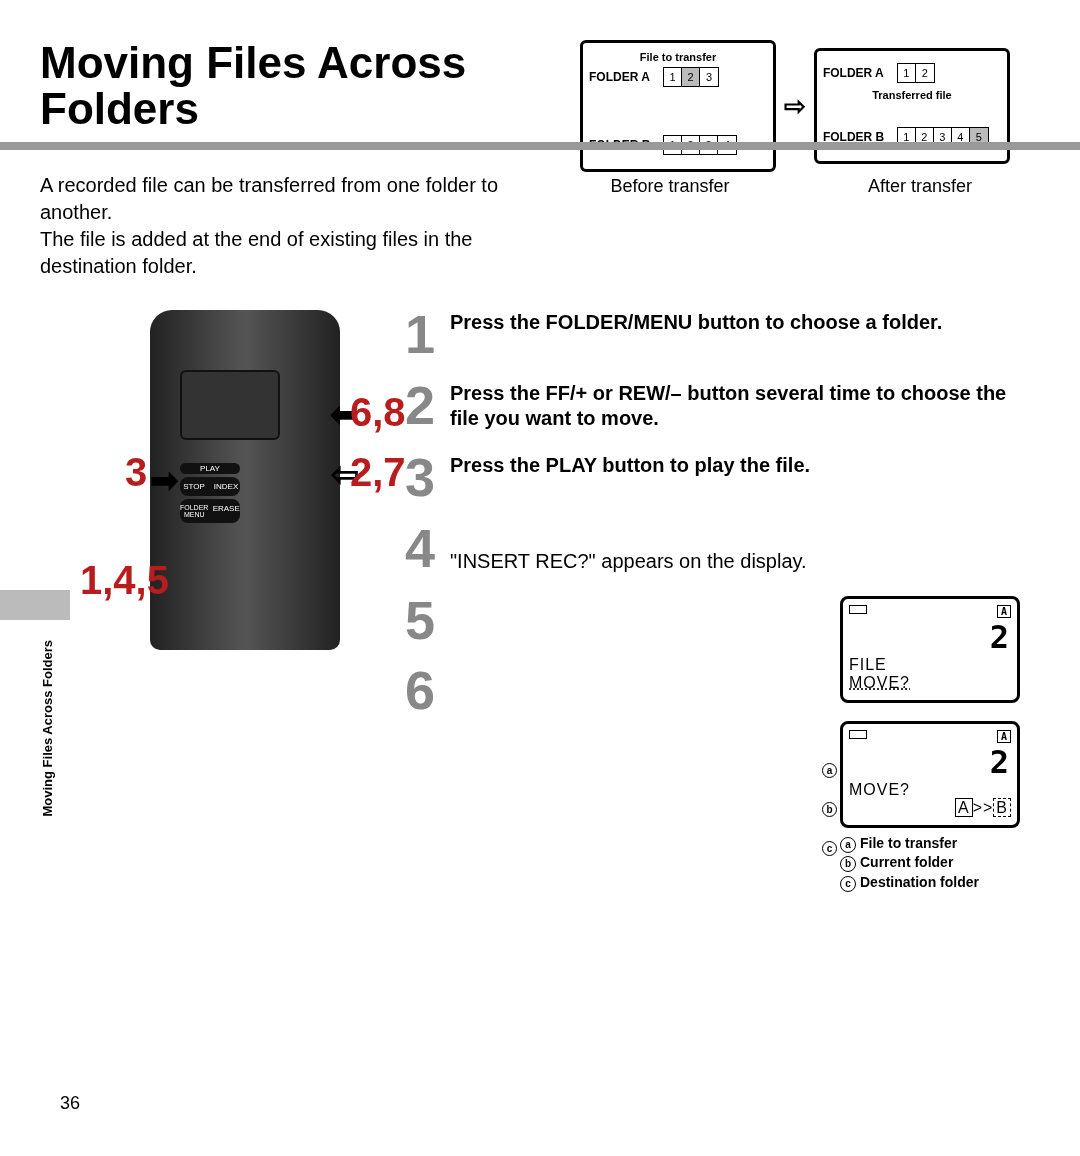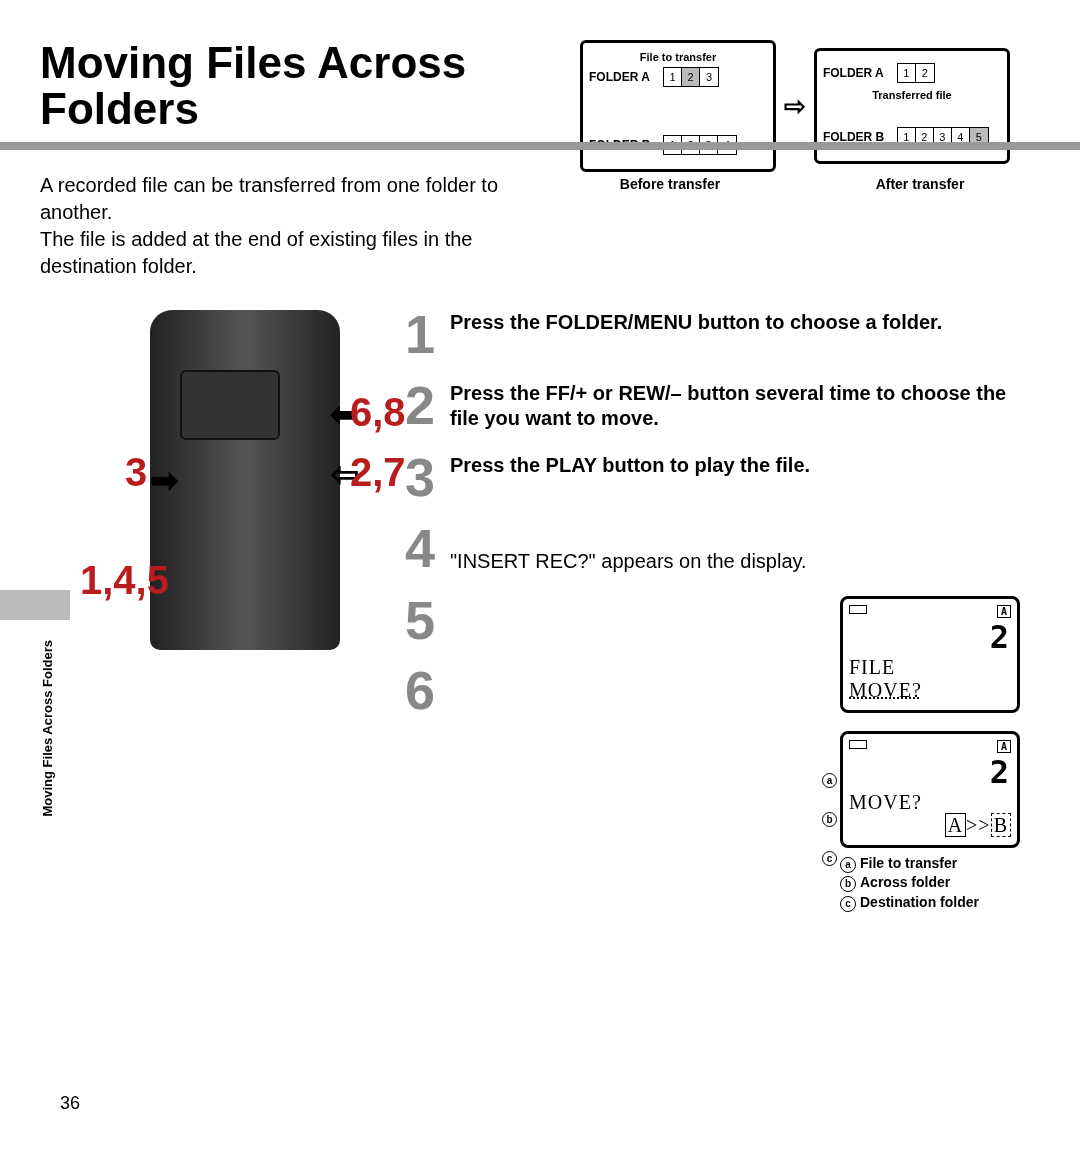--- a/index.html
+++ b/index.html
@@ -12,21 +12,21 @@
   .diagram-pair { position:absolute; top:40px; left:580px; display:flex; align-items:center; gap:8px; }
   .dbox { border:3px solid #000; border-radius:6px; width:200px; padding:8px 6px 10px 6px; font-size:13px; font-weight:bold; }
   .drow { display:flex; align-items:center; gap:4px; margin:4px 0; }
   .dlabel { width:70px; font-size:12px; }
   .cellrow { display:flex; border:1px solid #000; }
   .cell { width:18px; height:18px; border-right:1px solid #000; font-size:11px; display:flex; align-items:center; justify-content:center; font-weight:normal;}
   .cell:last-child { border-right:none;}
   .cell.hl { background:#bbb; }
   .caprow { font-size:11px; text-align:center; font-weight:bold; margin-bottom:2px;}
   .arrow-big { font-size:26px; font-weight:bold; }
-  .belowcap { display:flex; gap:26px; margin-top:4px; font-weight:bold; font-size:14px;}
+  .belowcap { display:flex; gap:26px; margin-top:4px; font-weight:normal; font-size:18px;}
   .belowcap span { width:200px; text-align:center;}
   .diag-wrap { position:absolute; top:40px; left:580px; width:430px;}
   .body-row { display:flex; gap:10px; }
   .device-col { width:350px; position:relative; height:640px;}
   .device-img { position:absolute; left:110px; top:0; width:190px; height:340px; background:linear-gradient(90deg,#222,#555,#222); border-radius:22px 22px 10px 10px; }
   .dev-screen { position:absolute; left:140px; top:60px; width:100px; height:70px; background:#333; border-radius:6px; border:2px solid #111;}
   .dev-btns { position:absolute; left:140px; top:150px; font-size:8px; color:#fff; width:120px;}
   .dev-btns div { background:#111; border-radius:8px; margin:3px 0; text-align:center; padding:1px 0; width:60px;}
   .callout { position:absolute; font-size:40px; font-weight:bold; color:#b91c1c; font-family:"Arial Narrow",Arial; }
   .c68 { left:310px; top:80px; }
@@ -44,21 +44,21 @@
   .stepbody { flex:1; font-size:20px; line-height:1.25;}
   .stepbody .bold { font-weight:bold;}
   .step-56 { display:flex; gap:12px;}
   .step-56 .txtcol { flex:1;}
   .lcdcol { width:180px; font-size:13px; font-weight:bold;}
   .lcd { border:3px solid #000; border-radius:8px; padding:6px 6px 8px 6px; background:#fff; margin-bottom:6px; font-family:monospace; font-weight:normal; position:relative;}
   .lcd .toprow { display:flex; justify-content:space-between; font-size:11px;}
   .lcd .icon-batt { border:1px solid #000; width:18px; height:9px; position:relative;}
   .lcd .icon-a { border:1px solid #000; padding:0 3px; font-size:10px; font-weight:bold;}
   .seg-num { font-family:monospace; font-size:32px; text-align:right; letter-spacing:2px; font-weight:bold;}
-  .pix { font-family:Liberation Serif, serif; font-size:20px; letter-spacing:1px;}
+  .pix { font-family:Liberation Sans, sans-serif; font-size:16px; letter-spacing:1px;}
   .dotted { text-decoration-line:underline; text-decoration-style:dotted;}
   .legend { font-size:14px; font-weight:bold; line-height:1.4;}
   .legend .circ { display:inline-flex; width:16px; height:16px; border:1.5px solid #000; border-radius:50%; align-items:center; justify-content:center; font-size:10px; margin-right:4px;}
   .sidetab { position:absolute; left:40px; top:640px; writing-mode:vertical-rl; font-size:13px; font-weight:bold; transform:rotate(180deg);}
   .pgnum { position:absolute; left:60px; bottom:42px; font-size:18px;}
   .ab-markers { position:absolute; left:-18px; top:18px; font-size:12px; font-weight:bold;}
   .ab-markers div { margin:24px 0;}
   .abcirc { border:1.5px solid #000; border-radius:50%; width:15px; height:15px; display:flex; align-items:center; justify-content:center; font-size:10px;}
 </style>
 </head>
@@ -127,20 +127,31 @@
   <span>A recorded file can be transferred from one folder to another.</span><br>
   <span>The file is added at the end of existing files in the destination folder.</span>
 </p>
 
 <div class="body-row">
 
   <div class="device-col">
     <div class="graybar"></div>
     <div class="device-img"></div>
     <div class="dev-screen"></div>
+    <div class="dev-btns">
+      <div>PLAY</div>
+      <div style="display:flex;gap:4px;">
+        <div style="flex:1;">STOP</div>
+        <div style="flex:1;">INDEX</div>
+      </div>
+      <div style="display:flex;gap:4px;">
+        <div style="flex:1;font-size:7px;">FOLDER MENU</div>
+        <div style="flex:1;">ERASE</div>
+      </div>
+    </div>
     <span class="arrow-lg ar1">➡</span>
     <span class="arrow-lg ar2">⇨</span>
     <span class="arrow-lg ar3l" style="transform:scaleX(-1) translateX(10px);">⬅</span>
     <span class="callout c68">6,8</span>
     <span class="callout c27">2,7</span>
     <span class="callout c3">3</span>
     <span class="callout c145">1,4,5</span>
   </div>
 
   <div class="steps-col">
@@ -200,21 +211,21 @@
             </div>
             <div class="seg-num">2</div>
             <div class="pix">MOVE?</div>
             <div class="pix" style="text-align:right;">
               <span style="border:1px solid #000;padding:0 2px;">A</span>&gt;&gt;<span style="border:1px dashed #000;padding:0 2px;">B</span>
             </div>
           </div>
         </div>
         <div class="legend">
           <div><span class="circ">a</span><span>File to transfer</span></div>
-          <div><span class="circ">b</span><span>Across folder</span></div>
+          <div><span class="circ">b</span><span>Current folder</span></div>
           <div><span class="circ">c</span><span>Destination folder</span></div>
         </div>
       </div>
     </div>
 
   </div>
 </div>
 
 <div class="sidetab">Moving Files Across Folders</div>
 <div class="pgnum">36</div>

